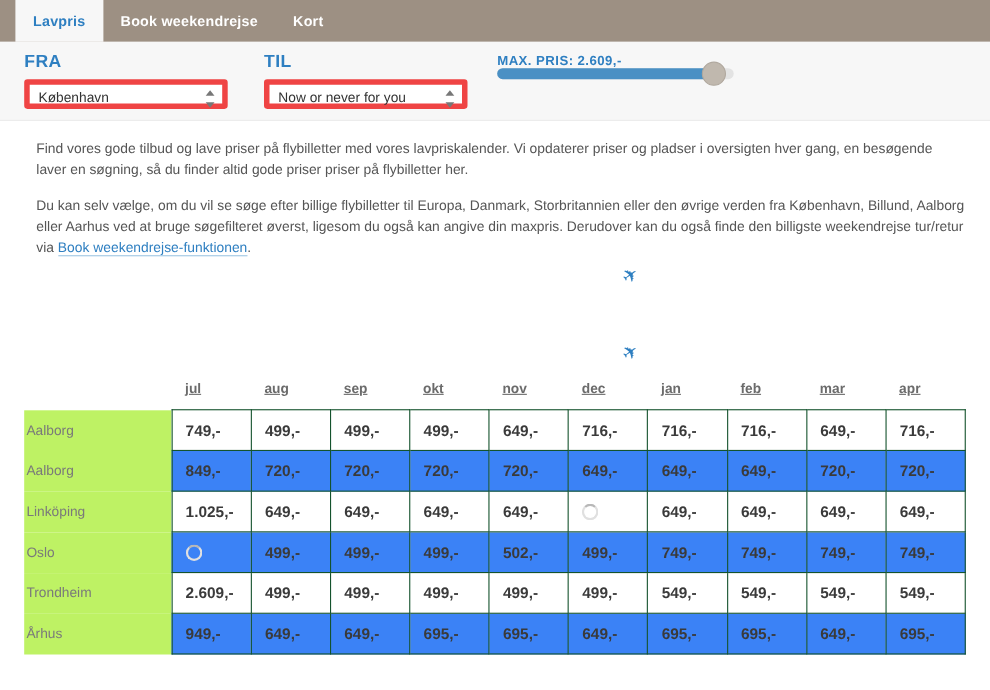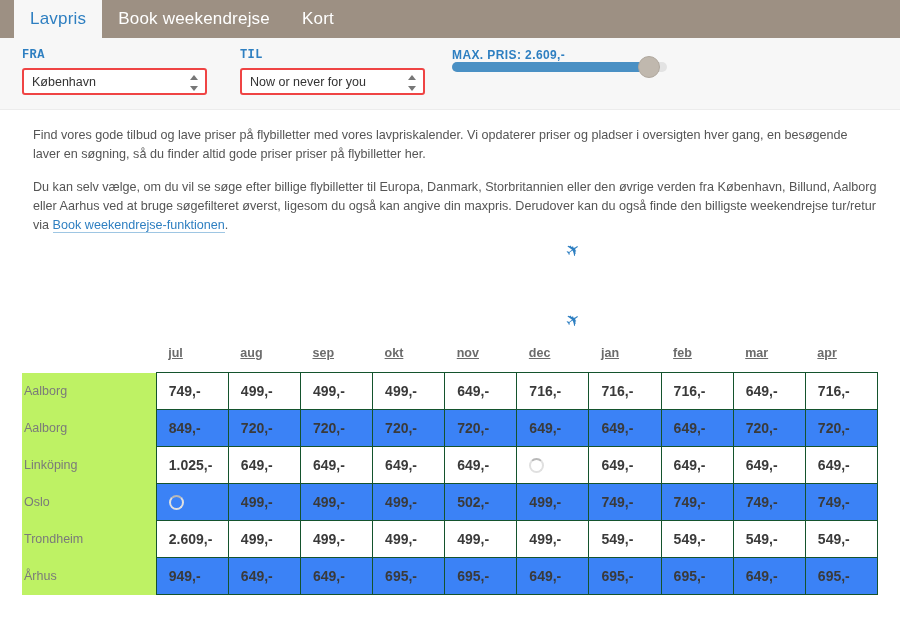--- a/index.html
+++ b/index.html
@@ -22,22 +22,22 @@
     height: 38px;
     background: #9d9083;
     display: flex;
     align-items: stretch;
     padding-left: 14px;
   }
   .tab {
     display: flex;
     align-items: center;
     padding: 12px 16px;
-    font-size: 17px;
-    font-weight: normal;
+    font-size: 13px;
+    font-weight: bold;
     color: #ffffff;
     letter-spacing: 0.2px;
     cursor: pointer;
     user-select: none;
   }
   .tab.active {
     background: #f7f7f7;
     color: #2e7fc1;
   }
 
@@ -46,33 +46,32 @@
     position: relative;
     height: 72px;
     background: #f7f7f7;
     border-bottom: 1px solid #ececec;
   }
   .field {
     position: absolute;
     top: 10px;
   }
   .field-label {
-    font-size: 12px;
+    font-size: 16px;
     font-weight: bold;
     color: #2e7fc1;
     letter-spacing: 0.4px;
     margin-bottom: 6px;
-    font-family: Liberation Mono, monospace;
   }
   .select-wrap {
     position: relative;
     width: 185px;
     height: 27px;
     background: #ffffff;
-    border: 2px solid #ef4444;
+    border: 5px solid #ef4444;
     border-radius: 3px;
   }
   .select-wrap .val {
     position: absolute;
     left: 8px; top: 5px;
     font-size: 12.5px;
     color: #333333;
     white-space: nowrap;
     overflow: hidden;
     text-overflow: ellipsis;

